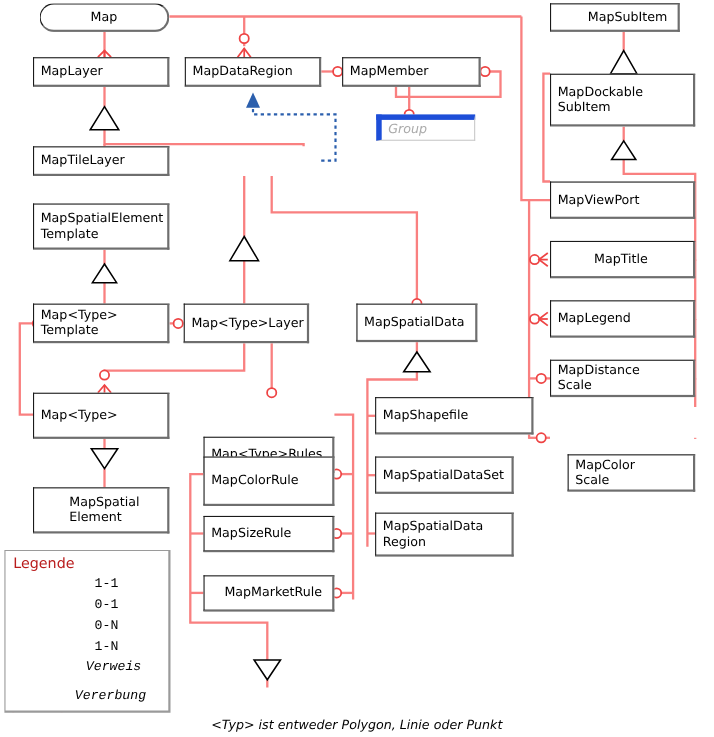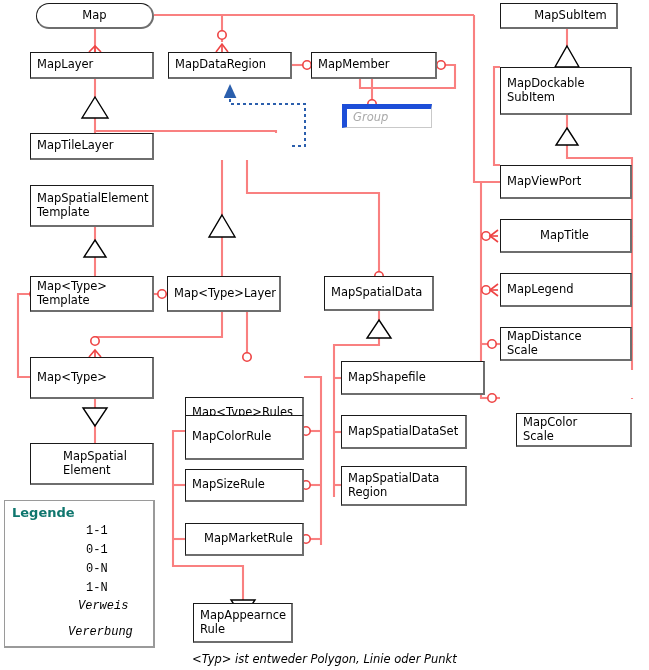--- a/index.html
+++ b/index.html
@@ -8,21 +8,21 @@
   #canvas{position:relative;width:649px;height:670px;background:#ffffff;overflow:hidden;}
   svg.wires{position:absolute;left:0;top:0;width:649px;height:670px;pointer-events:none;}
   .node{position:absolute;box-sizing:border-box;background:#ffffff;
         border:1px solid #1a1a1a;border-right:2px solid #6e6e6e;border-bottom:2px solid #6e6e6e;
         font-size:11.5px;color:#000000;line-height:13.5px;padding:3px 6px;display:flex;
         flex-direction:column;justify-content:center;white-space:pre-line;z-index:3;}
   .node.center{align-items:center;text-align:center;}
   .node.ghost{border:5px solid #1d4ed8;border-right:1px solid #c9c9c9;border-bottom:1px solid #c9c9c9;color:#aaaaaa;font-style:italic;}
   .legend{position:absolute;box-sizing:border-box;background:#ffffff;
           border:1px solid #9a9a9a;border-right:2px solid #9a9a9a;border-bottom:2px solid #9a9a9a;z-index:5;}
-  .legend-title{position:absolute;left:8px;top:5px;font-size:13px;font-weight:bold;color:#0f766e;}
+  .legend-title{position:absolute;left:8px;top:5px;font-size:13px;font-weight:normal;color:#b91c1c;}
   .legend-lbl{position:absolute;font-size:12px;color:#000;font-family:Liberation Mono, monospace;}
   .legend-lbl.it{font-style:italic;}
   .caption{position:absolute;font-size:11.5px;font-style:italic;color:#000;z-index:4;}
 </style>
 </head>
 <body>
 
 <div id="canvas">
 
   <svg class="wires" viewBox="0 0 649 670">
@@ -252,22 +252,20 @@
 
   <div class="node" style="left:341px;top:415px;width:126px;height:34px;">MapSpatialDataSet</div>
 
   <div class="node" style="left:185px;top:469px;width:119px;height:33px;">MapSizeRule</div>
 
   <div class="node" style="left:341px;top:466px;width:126px;height:40px;">MapSpatialData
 Region</div>
 
   <div class="node" style="left:185px;top:523px;width:119px;height:33px;padding-left:18px;">MapMarketRule</div>
 
-  <div class="node" style="left:193px;top:603px;width:100px;height:40px;">MapAppearnce
-Rule</div>
 
   <div class="legend" style="left:4px;top:500px;width:151px;height:148px;"></div>
   <div class="legend-title" style="z-index: 6; position: absolute; left: 12px; top: 505px;">Legende</div>
   <div class="legend-lbl" style="left:86px;top:524px;z-index:6;">1-1</div>
   <div class="legend-lbl" style="left:86px;top:543px;z-index:6;">0-1</div>
   <div class="legend-lbl" style="left:86px;top:562px;z-index:6;">0-N</div>
   <div class="legend-lbl" style="left:86px;top:581px;z-index:6;">1-N</div>
   <div class="legend-lbl it" style="left:78px;top:599px;z-index:6;">Verweis</div>
   <div class="legend-lbl it" style="left:68px;top:625px;z-index:6;">Vererbung</div>
 

